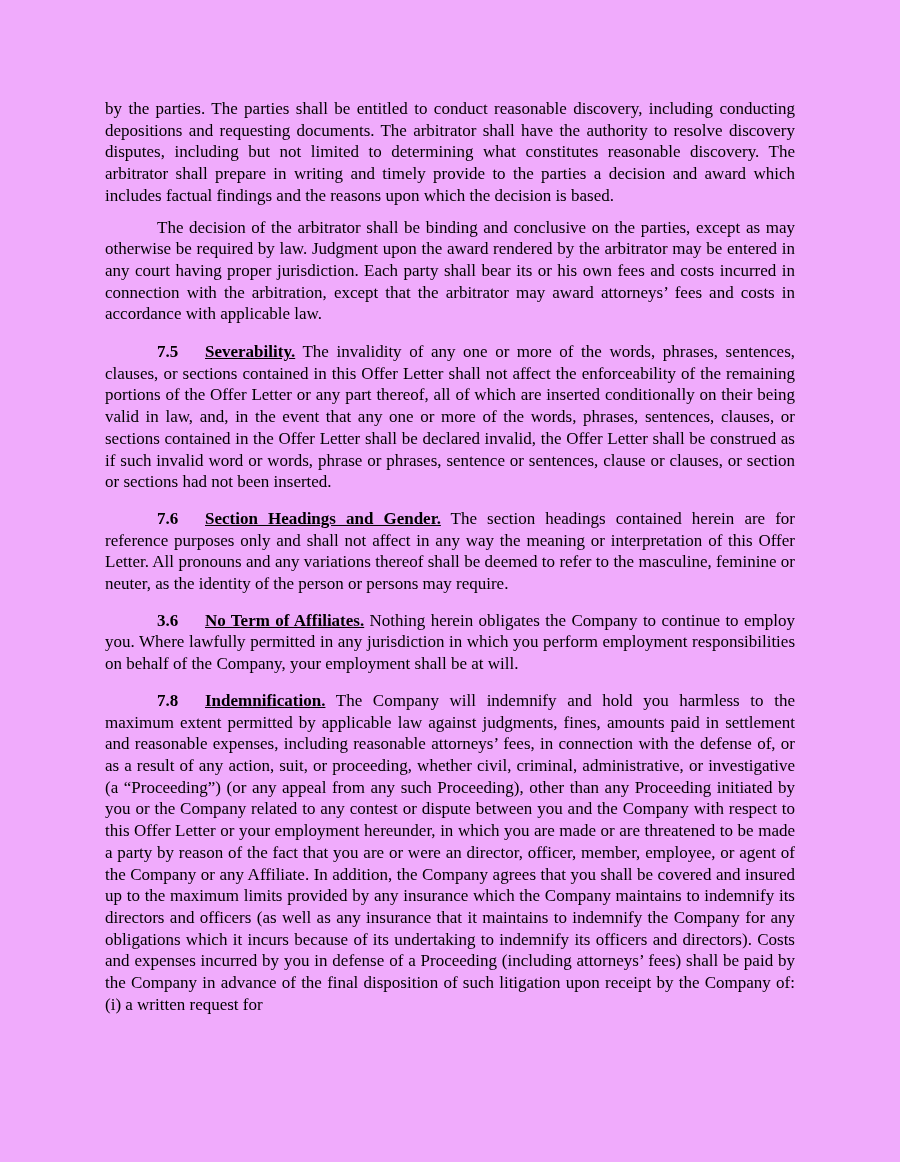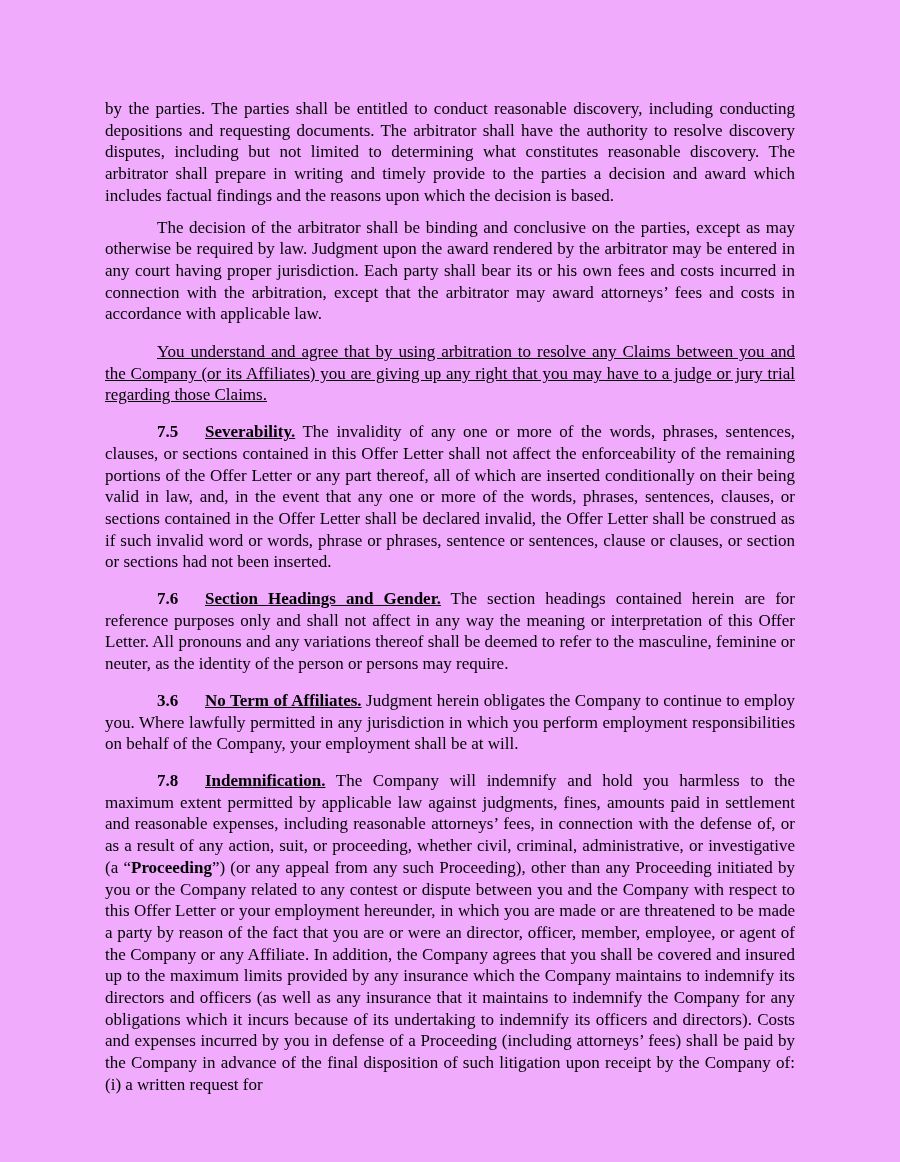--- a/index.html
+++ b/index.html
@@ -45,21 +45,21 @@
   }
   .heading {
     font-weight: bold;
     text-decoration: underline;
     margin-top: 44px;
   }
   .underlined {
     text-decoration: underline;
   }
   .bold-term {
-    font-weight: bold;
+    font-weight: normal;
   }
   .page-number {
     position: absolute;
     left: 0;
     top: 1093px;
     width: 900px;
     text-align: right;
     font-size: 17px;
     font-family: "Liberation Serif", serif;
     padding-left: 20px;
@@ -68,26 +68,25 @@
 </head>
 <body>
 
 <div class="page">
   <div class="content">
 
     <p class="para gap-small"><span>by the parties. The parties shall be entitled to conduct reasonable discovery, including conducting depositions and requesting documents. The arbitrator shall have the authority to resolve discovery disputes, including but not limited to determining what constitutes reasonable discovery. The arbitrator shall prepare in writing and timely provide to the parties a decision and award which includes factual findings and the reasons upon which the decision is based.</span></p>
 
     <p class="para indent gap-large"><span>The decision of the arbitrator shall be binding and conclusive on the parties, except as may otherwise be required by law. Judgment upon the award rendered by the arbitrator may be entered in any court having proper jurisdiction. Each party shall bear its or his own fees and costs incurred in connection with the arbitration, except that the arbitrator may award attorneys’ fees and costs in accordance with applicable law.</span></p>
 
-    <p class="para indent"><span class="underlined">You understand and agree that by using arbitration to resolve any Claims between you and the Company (or its Affiliates) you are giving up any right that you may have to a judge or jury trial regarding those Claims.</span></p>
 
     <p class="para indent"><span class="num">7.5</span><span class="heading">Severability.</span><span> The invalidity of any one or more of the words, phrases, sentences, clauses, or sections contained in this Offer Letter shall not affect the enforceability of the remaining portions of the Offer Letter or any part thereof, all of which are inserted conditionally on their being valid in law, and, in the event that any one or more of the words, phrases, sentences, clauses, or sections contained in the Offer Letter shall be declared invalid, the Offer Letter shall be construed as if such invalid word or words, phrase or phrases, sentence or sentences, clause or clauses, or section or sections had not been inserted.</span></p>
 
     <p class="para indent"><span class="num">7.6</span><span class="heading">Section Headings and Gender.</span><span> The section headings contained herein are for reference purposes only and shall not affect in any way the meaning or interpretation of this Offer Letter. All pronouns and any variations thereof shall be deemed to refer to the masculine, feminine or neuter, as the identity of the person or persons may require.</span></p>
 
-    <p class="para indent"><span class="num">3.6</span><span class="heading">No Term of Affiliates.</span><span> Judgment herein obligates the Company to continue to employ you. Where lawfully permitted in any jurisdiction in which you perform employment responsibilities on behalf of the Company, your employment shall be at will.</span></p>
+    <p class="para indent"><span class="num">3.6</span><span class="heading">No Term of Affiliates.</span><span> Nothing herein obligates the Company to continue to employ you. Where lawfully permitted in any jurisdiction in which you perform employment responsibilities on behalf of the Company, your employment shall be at will.</span></p>
 
     <p class="para indent"><span class="num">7.8</span><span class="heading">Indemnification.</span><span> The Company will indemnify and hold you harmless to the maximum extent permitted by applicable law against judgments, fines, amounts paid in settlement and reasonable expenses, including reasonable attorneys’ fees, in connection with the defense of, or as a result of any action, suit, or proceeding, whether civil, criminal, administrative, or investigative (a “</span><span class="bold-term">Proceeding</span><span>”) (or any appeal from any such Proceeding), other than any Proceeding initiated by you or the Company related to any contest or dispute between you and the Company with respect to this Offer Letter or your employment hereunder, in which you are made or are threatened to be made a party by reason of the fact that you are or were an director, officer, member, employee, or agent of the Company or any Affiliate. In addition, the Company agrees that you shall be covered and insured up to the maximum limits provided by any insurance which the Company maintains to indemnify its directors and officers (as well as any insurance that it maintains to indemnify the Company for any obligations which it incurs because of its undertaking to indemnify its officers and directors). Costs and expenses incurred by you in defense of a Proceeding (including attorneys’ fees) shall be paid by the Company in advance of the final disposition of such litigation upon receipt by the Company of: (i) a written request for</span></p>
 
   </div>
 
   <div class="page-number">12</div>
 </div>
 
 </body></html>

